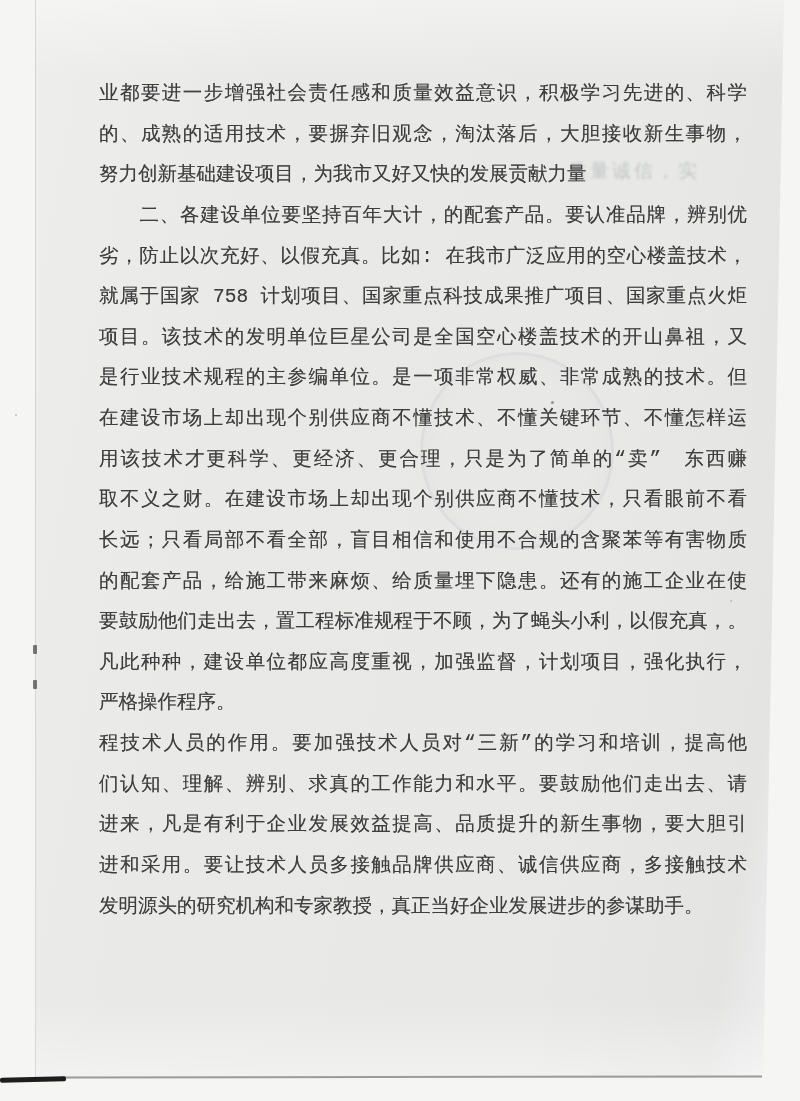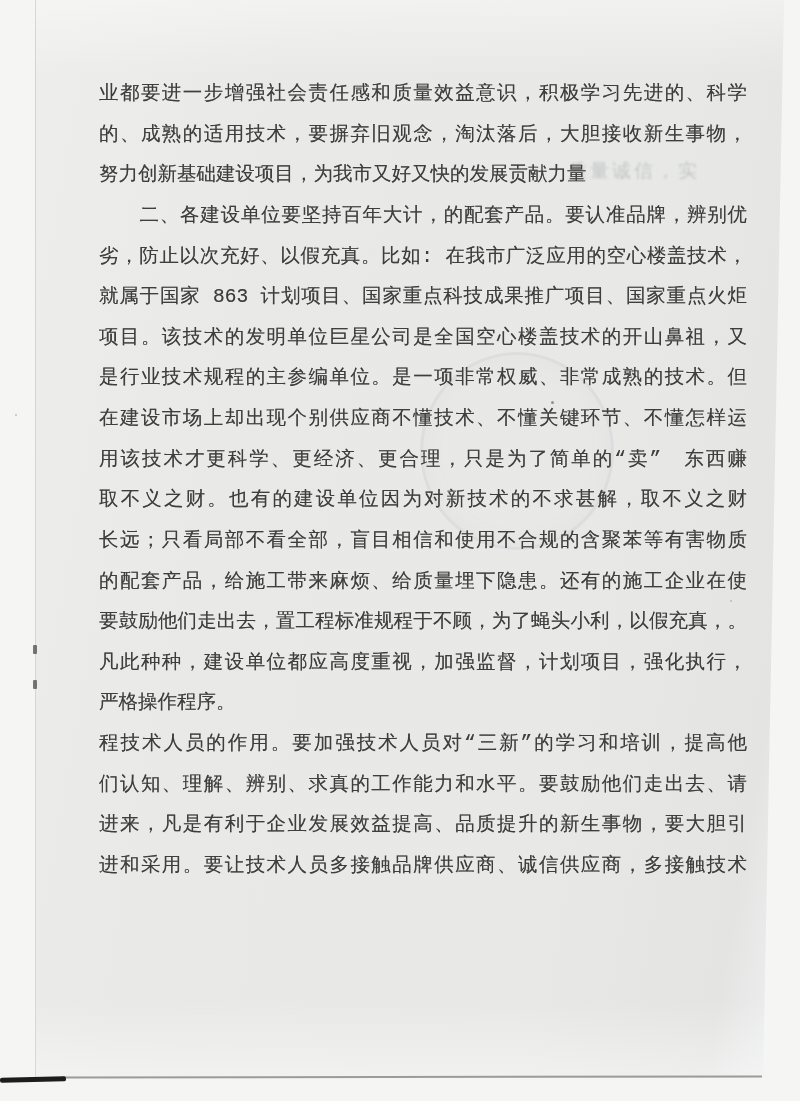--- a/index.html
+++ b/index.html
@@ -128,35 +128,36 @@
   <div class="stamp-bleed"></div>
 
   <div class="ghost-text">质量诚信，实</div>
 
   <div class="text-block">
       <div class="line">业都要进一步增强社会责任感和质量效益意识，积极学习先进的、科学</div>
       <div class="line">的、成熟的适用技术，要摒弃旧观念，淘汰落后，大胆接收新生事物，</div>
       <div class="line short">努力创新基础建设项目，为我市又好又快的发展贡献力量</div>
       <div class="line">　　二、各建设单位要坚持百年大计，的配套产品。要认准品牌，辨别优</div>
       <div class="line">劣，防止以次充好、以假充真。比如: 在我市广泛应用的空心楼盖技术，</div>
-      <div class="line">就属于国家 863 计划项目、国家重点科技成果推广项目、国家重点火炬</div>
+      <div class="line">就属于国家 758 计划项目、国家重点科技成果推广项目、国家重点火炬</div>
       <div class="line">项目。该技术的发明单位巨星公司是全国空心楼盖技术的开山鼻祖，又</div>
       <div class="line">是行业技术规程的主参编单位。是一项非常权威、非常成熟的技术。但</div>
       <div class="line">在建设市场上却出现个别供应商不懂技术、不懂关键环节、不懂怎样运</div>
       <div class="line">用该技术才更科学、更经济、更合理，只是为了简单的“卖”　东西赚</div>
-      <div class="line">取不义之财。也有的建设单位因为对新技术的不求甚解，取不义之财</div>
+      <div class="line">取不义之财。在建设市场上却出现个别供应商不懂技术，只看眼前不看</div>
       <div class="line">长远；只看局部不看全部，盲目相信和使用不合规的含聚苯等有害物质</div>
       <div class="line">的配套产品，给施工带来麻烦、给质量埋下隐患。还有的施工企业在使</div>
       <div class="line">要鼓励他们走出去，置工程标准规程于不顾，为了蝇头小利，以假充真，。</div>
       <div class="line">凡此种种，建设单位都应高度重视，加强监督，计划项目，强化执行，</div>
       <div class="line short">严格操作程序。</div>
       <div class="line">程技术人员的作用。要加强技术人员对“三新”的学习和培训，提高他</div>
       <div class="line">们认知、理解、辨别、求真的工作能力和水平。要鼓励他们走出去、请</div>
       <div class="line">进来，凡是有利于企业发展效益提高、品质提升的新生事物，要大胆引</div>
       <div class="line">进和采用。要让技术人员多接触品牌供应商、诚信供应商，多接触技术</div>
+      <div class="line short">发明源头的研究机构和专家教授，真正当好企业发展进步的参谋助手。</div>
     </div>
 
   <div class="bottom-edge-line"></div>
   <div class="bottom-left-shadow"></div>
 
   <div class="edge-tick tick-1"></div>
   <div class="edge-tick tick-2"></div>
 
   <div class="ink-speck speck-1"></div>
   <div class="ink-speck speck-2"></div>

